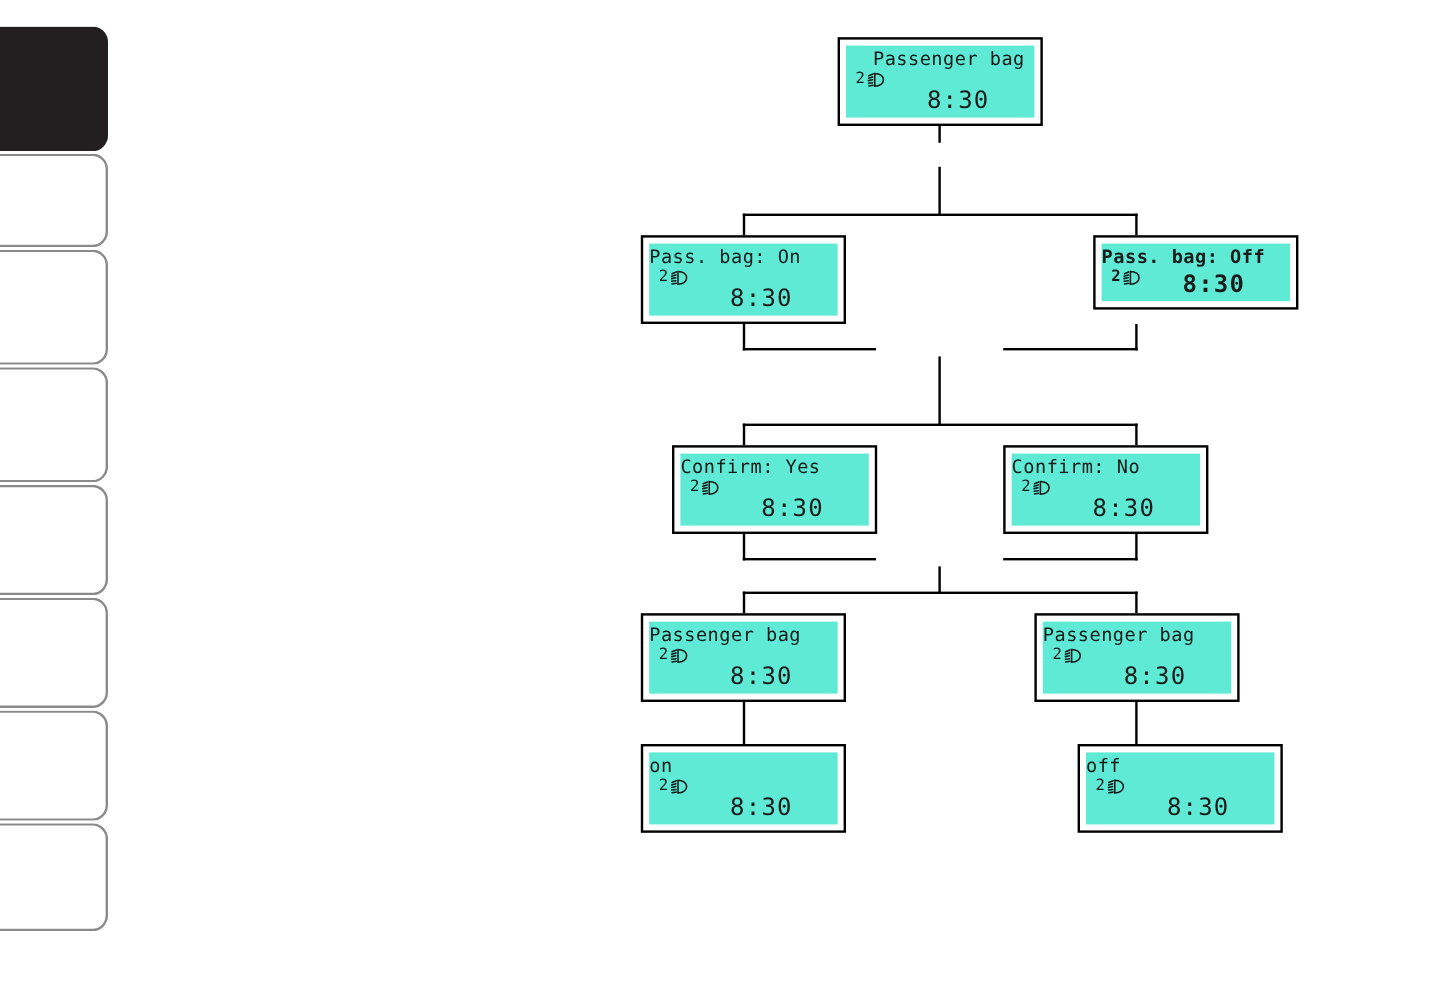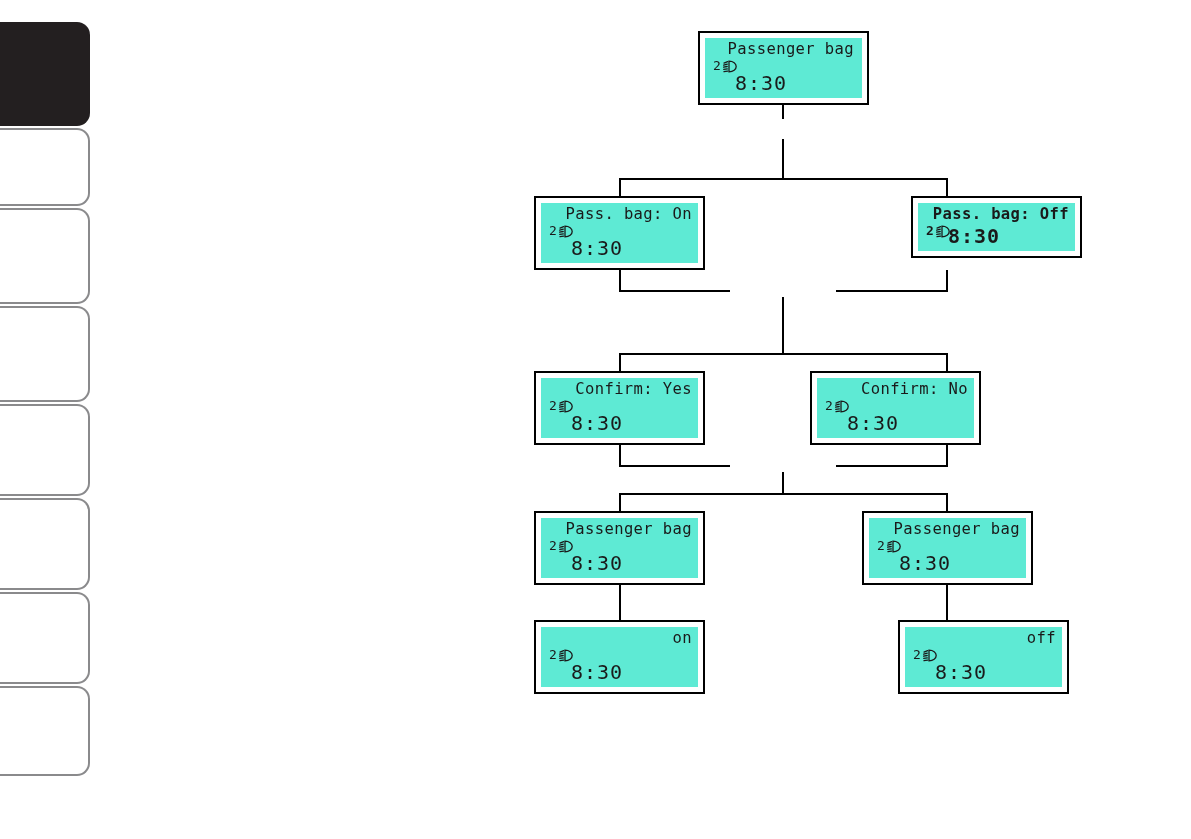--- a/index.html
+++ b/index.html
@@ -68,21 +68,21 @@
     width: 100%;
     height: 100%;
     background: #5eead4;
     position: relative;
   }
   .lcd .row-title {
     position: absolute;
     top: 3px;
     left: 0;
     right: 6px;
-    text-align: right;
+    text-align: left;
     font-size: 15.5px;
     line-height: 17px;
     letter-spacing: 0.4px;
     color: #1a1a1a;
     white-space: nowrap;
   }
   .lcd .row-title.title-right {
     text-align: right;
     right: 8px;
   }
@@ -95,21 +95,21 @@
     gap: 2px;
     font-size: 13px;
     line-height: 14px;
     color: #1a1a1a;
   }
   .lcd .row-clock {
     position: absolute;
     bottom: 4px;
     right: 0;
     left: 0;
-    text-align: left;
+    text-align: center;
     font-size: 20px;
     line-height: 21px;
     letter-spacing: 1px;
     color: #1a1a1a;
     padding-left: 30px;
   }
   .lamp-icon {
     display: inline-block;
     width: 15px;
     height: 13px;
@@ -194,36 +194,36 @@
           <span class="lamp-icon">
             <svg width="15" height="13" viewBox="0 0 15 13" xmlns="http://www.w3.org/2000/svg">
               <path d="M6 1.2 C10.2 1.2 13.2 3.4 13.2 6.5 C13.2 9.6 10.2 11.8 6 11.8 Z" fill="none" stroke="#1a1a1a" stroke-width="1.3"></path>
               <path d="M4.6 1.6 L1.0 3.1 M4.3 4.1 L0.7 5.2 M4.2 6.5 L0.6 7.2 M4.3 8.9 L0.7 9.3 M4.6 11.1 L1.0 11.6" stroke="#1a1a1a" stroke-width="1.3" stroke-linecap="round"></path>
             </svg>
           </span>
         </div>
         <div class="row-clock">8:30</div>
       </div>
     </div>
-    <div class="lcd" style="left: 534px; top: 371px; width: 171px; height: 74px;">
+    <div class="lcd" style="left: 560px; top: 371px; width: 171px; height: 74px;">
       <div class="lcd-inner">
         <div class="row-title">Confirm: Yes</div>
         <div class="row-status">
           <span>2</span>
           <span class="lamp-icon">
             <svg width="15" height="13" viewBox="0 0 15 13" xmlns="http://www.w3.org/2000/svg">
               <path d="M6 1.2 C10.2 1.2 13.2 3.4 13.2 6.5 C13.2 9.6 10.2 11.8 6 11.8 Z" fill="none" stroke="#1a1a1a" stroke-width="1.3"></path>
               <path d="M4.6 1.6 L1.0 3.1 M4.3 4.1 L0.7 5.2 M4.2 6.5 L0.6 7.2 M4.3 8.9 L0.7 9.3 M4.6 11.1 L1.0 11.6" stroke="#1a1a1a" stroke-width="1.3" stroke-linecap="round"></path>
             </svg>
           </span>
         </div>
         <div class="row-clock">8:30</div>
       </div>
     </div>
-    <div class="lcd" style="left: 810px; top: 371px; width: 171px; height: 74px;">
+    <div class="lcd" style="left: 836px; top: 371px; width: 171px; height: 74px;">
       <div class="lcd-inner">
         <div class="row-title">Confirm: No</div>
         <div class="row-status">
           <span>2</span>
           <span class="lamp-icon">
             <svg width="15" height="13" viewBox="0 0 15 13" xmlns="http://www.w3.org/2000/svg">
               <path d="M6 1.2 C10.2 1.2 13.2 3.4 13.2 6.5 C13.2 9.6 10.2 11.8 6 11.8 Z" fill="none" stroke="#1a1a1a" stroke-width="1.3"></path>
               <path d="M4.6 1.6 L1.0 3.1 M4.3 4.1 L0.7 5.2 M4.2 6.5 L0.6 7.2 M4.3 8.9 L0.7 9.3 M4.6 11.1 L1.0 11.6" stroke="#1a1a1a" stroke-width="1.3" stroke-linecap="round"></path>
             </svg>
           </span>

